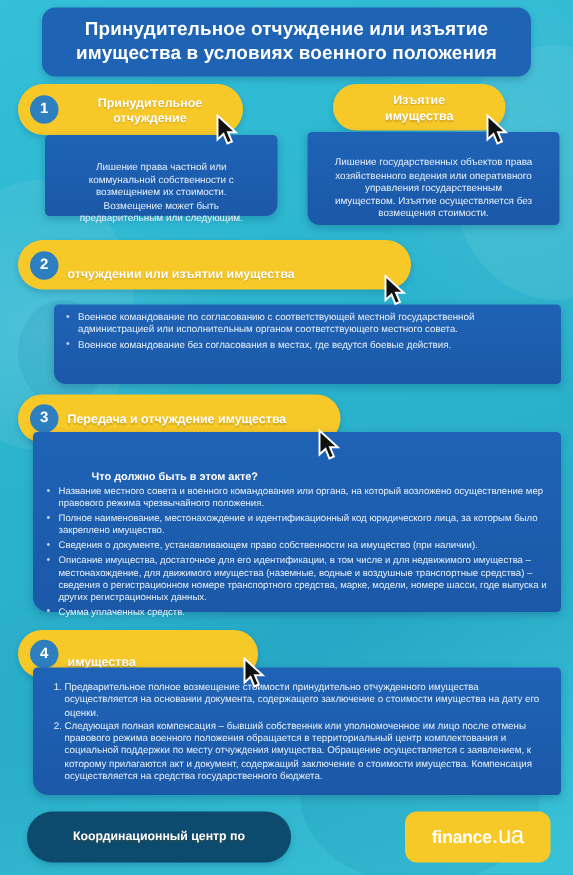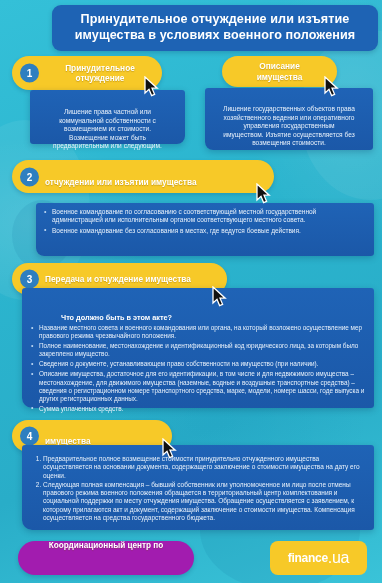--- a/index.html
+++ b/index.html
@@ -30,21 +30,20 @@
   .page{position:absolute;inset:0;}
 
   
   .header{
     position:absolute;left:28px;top:5px;width:326px;
     background:#1E63B4;
     border-radius:9px;
     padding:7px 8px 8px 8px;
     box-sizing:border-box;
     box-shadow:0 2px 5px rgba(0,40,80,.22);
-    margin-left:24px;
   }
   .header h1{
     margin:0;color:#ffffff;
     font-size:12.6px;line-height:15.5px;
     font-weight:bold;text-align:center;
     letter-spacing:.1px;
   }
 
   
   .pill{
@@ -88,22 +87,22 @@
   .panel ol{margin:0;padding-left:12px;}
   .panel ol li{padding-left:0;}
   .panel ol li:before{content:none;}
 
   
   .cursor{position:absolute;width:15px;height:21px;pointer-events:none;}
 
   
   .footer-pill{
     position:absolute;left:18px;top:541px;width:176px;height:34px;
-    background:#a21caf;border-radius:17px;
-    display:flex;align-items:flex-start;justify-content:center;
+    background:#0c4a6e;border-radius:17px;
+    display:flex;align-items:center;justify-content:center;
     box-shadow:0 2px 4px rgba(0,50,90,.22);
   }
   .footer-pill span{
     color:#fff;font-weight:bold;font-size:8.2px;line-height:10px;text-align:center;
     text-shadow:0 1px 1px rgba(120,85,0,.3);
   }
   .logo{
     position:absolute;left:270px;top:541px;width:97px;height:34px;
     background:#F7C928;border-radius:8px;
     display:flex;align-items:center;justify-content:center;
@@ -135,21 +134,21 @@
       <span>Принудительное</span><br>
       <span>отчуждение</span>
     </span>
   </div>
   <div class="panel" style="left:30px;top:90px;width:155px;height:54px;padding:6px 7px;border-radius:3px 3px 8px 3px;">
     <p style="font-size:6.6px;line-height:8.6px;text-align:center;">Лишение права частной или коммунальной собственности с возмещением их стоимости. Возмещение может быть предварительным или следующим.</p>
   </div>
 
   <div class="pill" style="left:222px;top:56px;width:115px;height:31px;padding:0 8px;justify-content:center;">
     <span class="pill-txt" style="text-align:center;width:100%;">
-      <span>Описание</span><br>
+      <span>Изъятие</span><br>
       <span>имущества</span>
     </span>
   </div>
   <div class="panel" style="left:205px;top:88px;width:168px;height:62px;padding:5px 6px;border-radius:3px 3px 3px 8px;">
     <p style="font-size:6.6px;line-height:8.6px;text-align:center;">Лишение государственных объектов права хозяйственного ведения или оперативного управления государственным имуществом. Изъятие осуществляется без возмещения стоимости.</p>
   </div>
 
   <div class="pill" style="left:12px;top:160px;width:262px;height:33px;padding-left:33px;padding-right:8px;">
     <span class="num">2</span>
     <span class="pill-txt">

